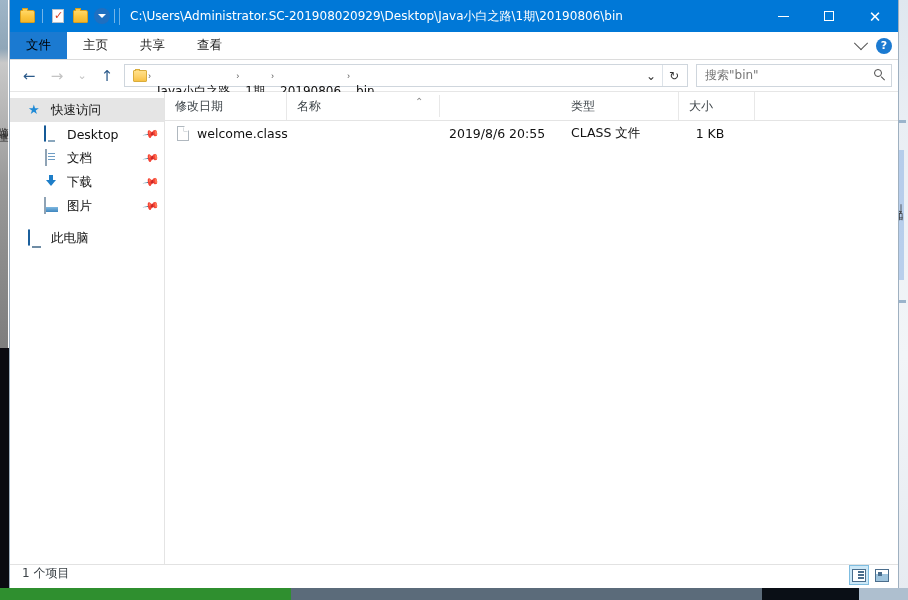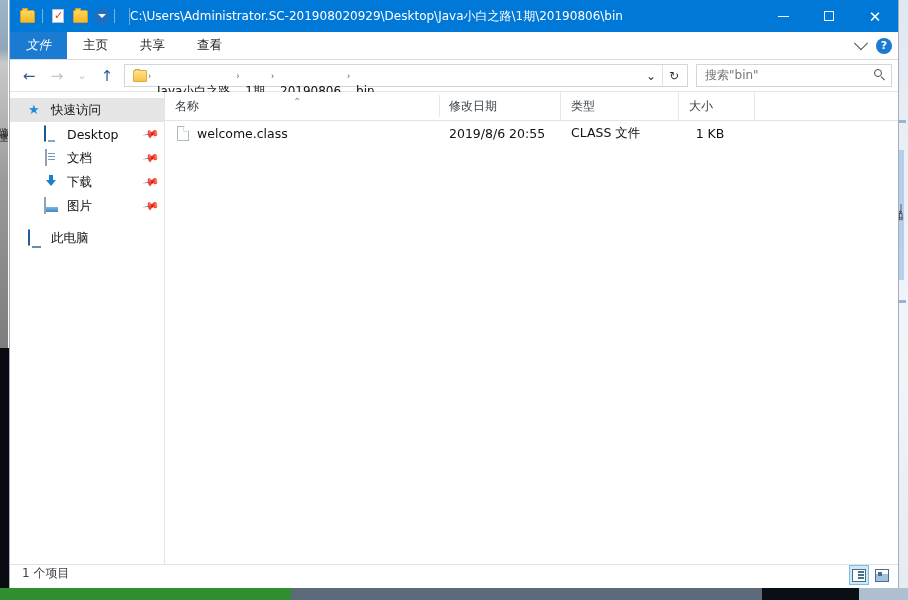--- a/index.html
+++ b/index.html
@@ -169,21 +169,21 @@
   .qat-dd i {
     display: block;
     width: 0; height: 0;
     border-left: 4px solid transparent;
     border-right: 4px solid transparent;
     border-top: 4px solid #ffffff;
   }
   #window-title {
     color: #ffffff;
     font-size: 12px;
-    margin-left: 10px;
+    padding-left: 10px;
     border-left: 1px solid rgba(255,255,255,.4);
     white-space: nowrap;
     font-family: "DejaVu Sans", sans-serif;
   }
   .win-controls {
     position: absolute;
     right: 0; top: 0;
     height: 32px;
     display: flex;
   }
@@ -209,22 +209,21 @@
   }
   .ribbon-tab {
     padding: 0 16px;
     display: flex; align-items: center;
     font-size: 12.5px;
     color: #222;
     font-family: "DejaVu Sans", sans-serif;
   }
   .ribbon-tab.file {
     background: #1b7ad1;
-    color: #ffffff;
-    font-style: italic;
+    color: #000000;
   }
   .ribbon-right {
     position: absolute;
     right: 6px; top: 0;
     height: 27px;
     display: flex;
     align-items: center;
     gap: 10px;
   }
   .chev-down {
@@ -775,26 +774,26 @@
       <div class="nav-item root">
         <span class="nav-ico"><span class="ico-pc"></span></span>
         <span>此电脑</span>
       </div>
       <div style="height:8px"></div>
     </div>
 
     <div id="list-pane">
 
       <div id="column-header">
+        <div class="col date">
+          <span>修改日期</span>
+        </div>
         <div class="col name">
           <span>名称</span>
           <span class="sort-caret">⌃</span>
-        </div>
-        <div class="col date">
-          <span>修改日期</span>
         </div>
         <div class="col type">
           <span>类型</span>
         </div>
         <div class="col size">
           <span>大小</span>
         </div>
         <div class="col-divider" style="left:274px;"></div>
       </div>
 

